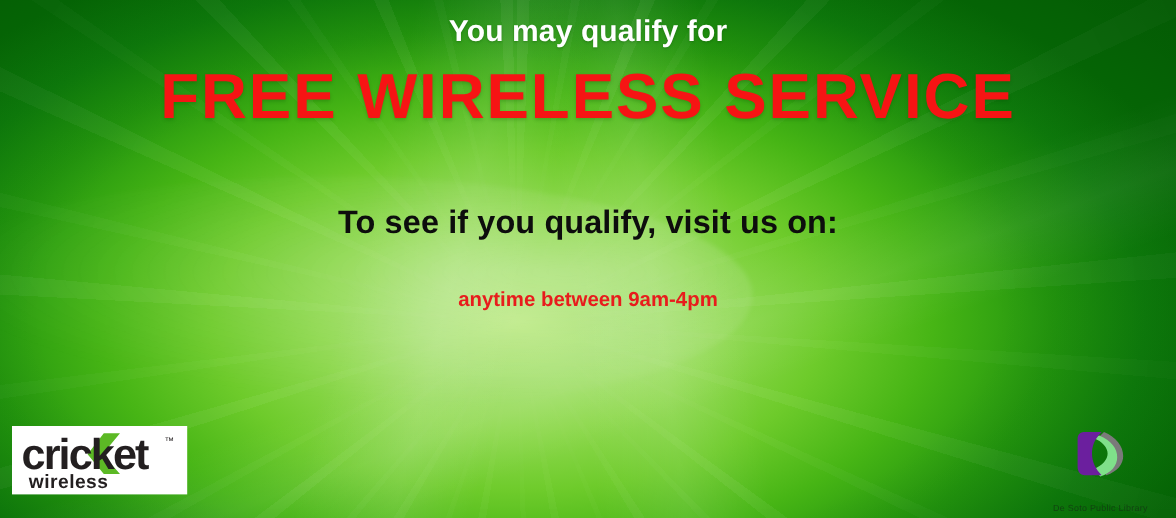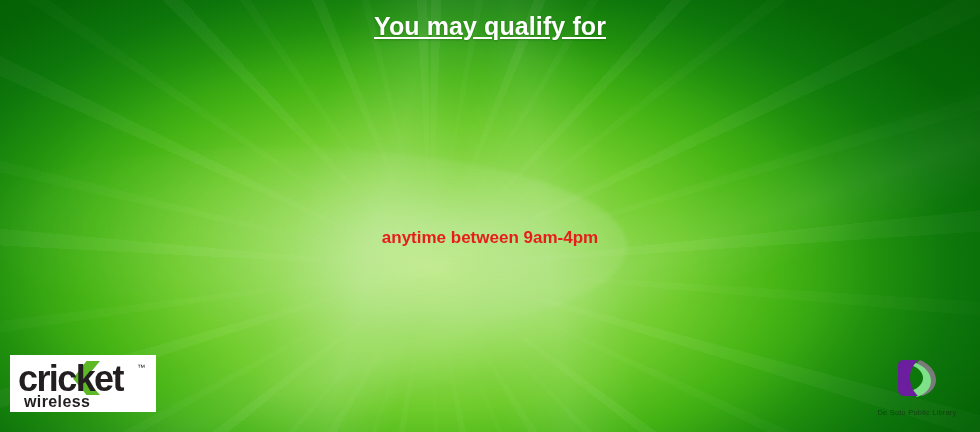--- a/index.html
+++ b/index.html
@@ -92,21 +92,20 @@
   .eyebrow {
     position: absolute;
     top: 12px;
     left: 0;
     right: 0;
     font-size: 25px;
     font-weight: bold;
     color: #ffffff;
     letter-spacing: 0.1px;
     text-shadow: 0 1px 2px rgba(0,60,0,0.30);
-    text-decoration: underline;
   }
 
   .headline {
     position: absolute;
     top: 53px;
     left: 0;
     right: 0;
     font-size: 53px;
     font-weight: bold;
     color: #f61414;
@@ -142,21 +141,21 @@
     left: 0;
     right: 0;
     font-size: 26px;
     font-weight: bold;
     color: #ec1c1c;
     letter-spacing: 0.1px;
   }
 
   .hours-line {
     position: absolute;
-    top: 228px;
+    top: 240px;
     left: 0;
     right: 0;
     font-size: 17px;
     font-weight: bold;
     color: #e81c1c;
   }
 
   .fineprint {
     position: absolute;
     top: 332px;
@@ -191,42 +190,44 @@
     height: 68px;
     text-align: center;
   }
 
   .library-mark { display: block; margin: 0 auto; width: 62px; height: 44px; }
 
   .library-name {
     font-size: 7.4px;
     color: #123b12;
     letter-spacing: 0.25px;
-    margin-top: 8px;
+    margin-top: 19px;
     white-space: nowrap;
     opacity: 0.88;
   }
 </style>
 </head>
 <body>
 
 <div class="banner">
 
   <div class="bg-base"></div>
   <div class="bg-rays"></div>
   <div class="bg-arc"></div>
   <div class="bg-sweep"></div>
   <div class="bg-vignette"></div>
 
   <div class="content">
 
     <div class="eyebrow">You may qualify for</div>
 
-
-
+    <div class="headline">FREE WIRELESS SERVICE</div>
+
+
+    <div class="visit-line">To see if you qualify, visit us on:</div>
 
 
     <div class="hours-line">anytime between 9am-4pm</div>
 
   </div>
 
   <div class="cricket-logo">
     <svg viewBox="0 0 146 55" xmlns="http://www.w3.org/2000/svg">
 
       <path d="M76.5 6 L90 6 L75.5 23.5 L90 40 L76.5 40 L63 23.5 Z" fill="#5cb925"></path>

